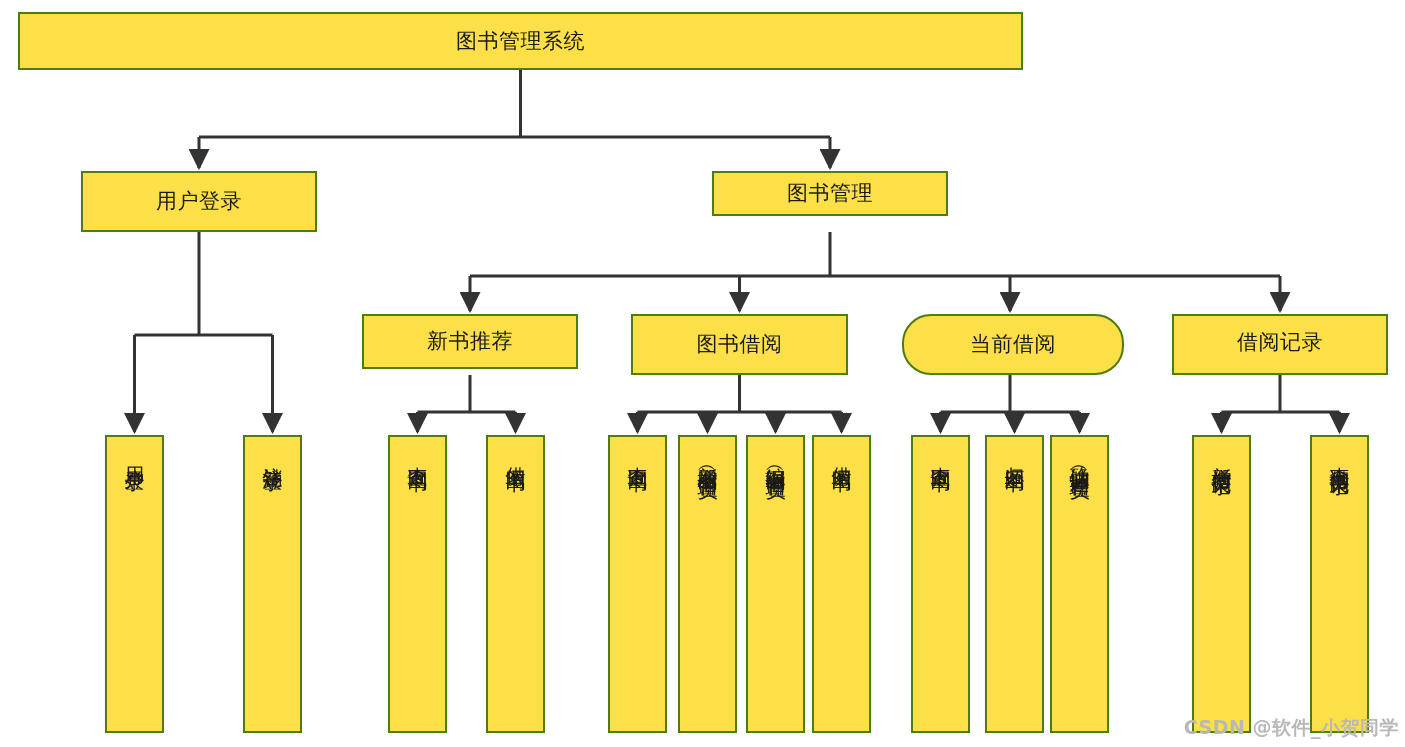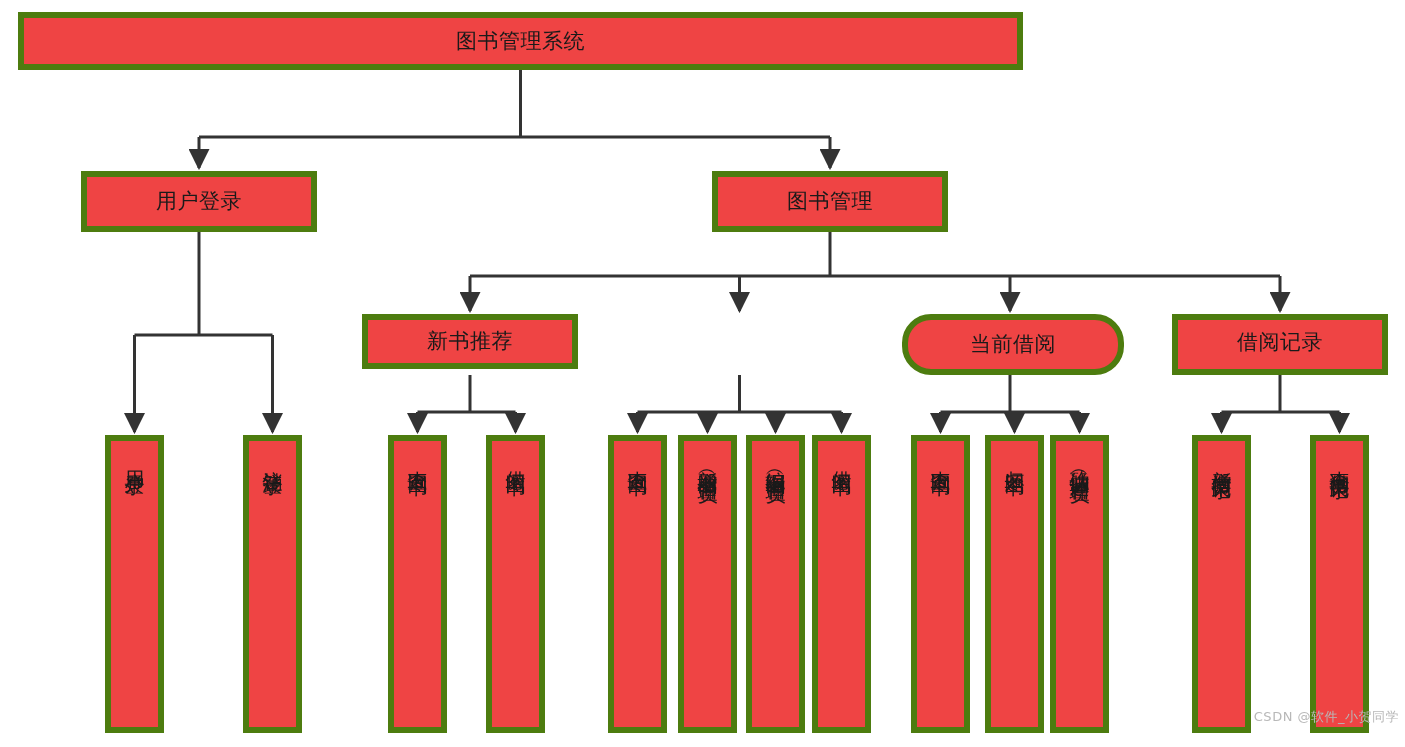--- a/index.html
+++ b/index.html
@@ -21,22 +21,22 @@
   .svg-layer {
     position: absolute;
     left: 0;
     top: 0;
     width: 1405px;
     height: 747px;
   }
   .node {
     position: absolute;
     box-sizing: border-box;
-    background: #ef4444;
-    border: 6px solid #4d7c0f;
+    background: #fde047;
+    border: 2px solid #4d7c0f;
     display: flex;
     align-items: center;
     justify-content: center;
     z-index: 3;
   }
   .node .label {
     color: #1a1a1a;
     font-size: 21px;
     line-height: 1.25;
     letter-spacing: 0.5px;
@@ -52,27 +52,28 @@
     text-orientation: upright;
     font-size: 20px;
     letter-spacing: 2px;
     line-height: 1.05;
     white-space: normal;
     max-height: 100%;
   }
   .watermark {
     position: absolute;
     right: 6px;
-    bottom: 21px;
-    font-size: 13px;
+    bottom: 6px;
+    font-size: 19px;
     color: #b8b8b8;
     letter-spacing: 0.5px;
     z-index: 5;
     white-space: nowrap;
     font-family: "DejaVu Sans", "Liberation Sans", sans-serif;
+    font-weight: bold;
   }
 </style>
 </head>
 <body>
 
 <div id="canvas">
 
   <svg class="svg-layer" viewBox="0 0 1405 747" xmlns="http://www.w3.org/2000/svg">
     <defs>
       <marker id="arrow" viewBox="0 0 10 10" refX="9" refY="5" markerWidth="7" markerHeight="7" orient="auto-start-reverse">
@@ -116,26 +117,29 @@
       </g>
   </svg>
 
   <div class="node root" style="left: 18px; top: 12px; width: 1005px; height: 58px;">
     <span class="label">图书管理系统</span>
   </div>
 
   <div class="node lvl2" style="left: 81px; top: 171px; width: 236px; height: 61px;">
     <span class="label">用户登录</span>
   </div>
-  <div class="node lvl2" style="left: 712px; top: 171px; width: 236px; height: 61px;">
+  <div class="node lvl2" style="left: 712px; top: 171px; width: 236px; height: 45px;">
     <span class="label">图书管理</span>
   </div>
 
   <div class="node lvl3" style="left: 362px; top: 314px; width: 216px; height: 55px;">
     <span class="label">新书推荐</span>
+  </div>
+  <div class="node lvl3" style="left: 631px; top: 314px; width: 217px; height: 61px;">
+    <span class="label">图书借阅</span>
   </div>
   <div class="node lvl3" style="left: 902px; top: 314px; width: 222px; height: 61px; border-radius: 29px;">
     <span class="label">当前借阅</span>
   </div>
   <div class="node lvl3" style="left: 1172px; top: 314px; width: 216px; height: 61px; font-family: Liberation Mono, monospace;">
     <span class="label">借阅记录</span>
   </div>
 
   <div class="node leaf" style="left: 105px; top: 435px; width: 59px; height: 298px;">
     <span class="label">用户登录</span>

